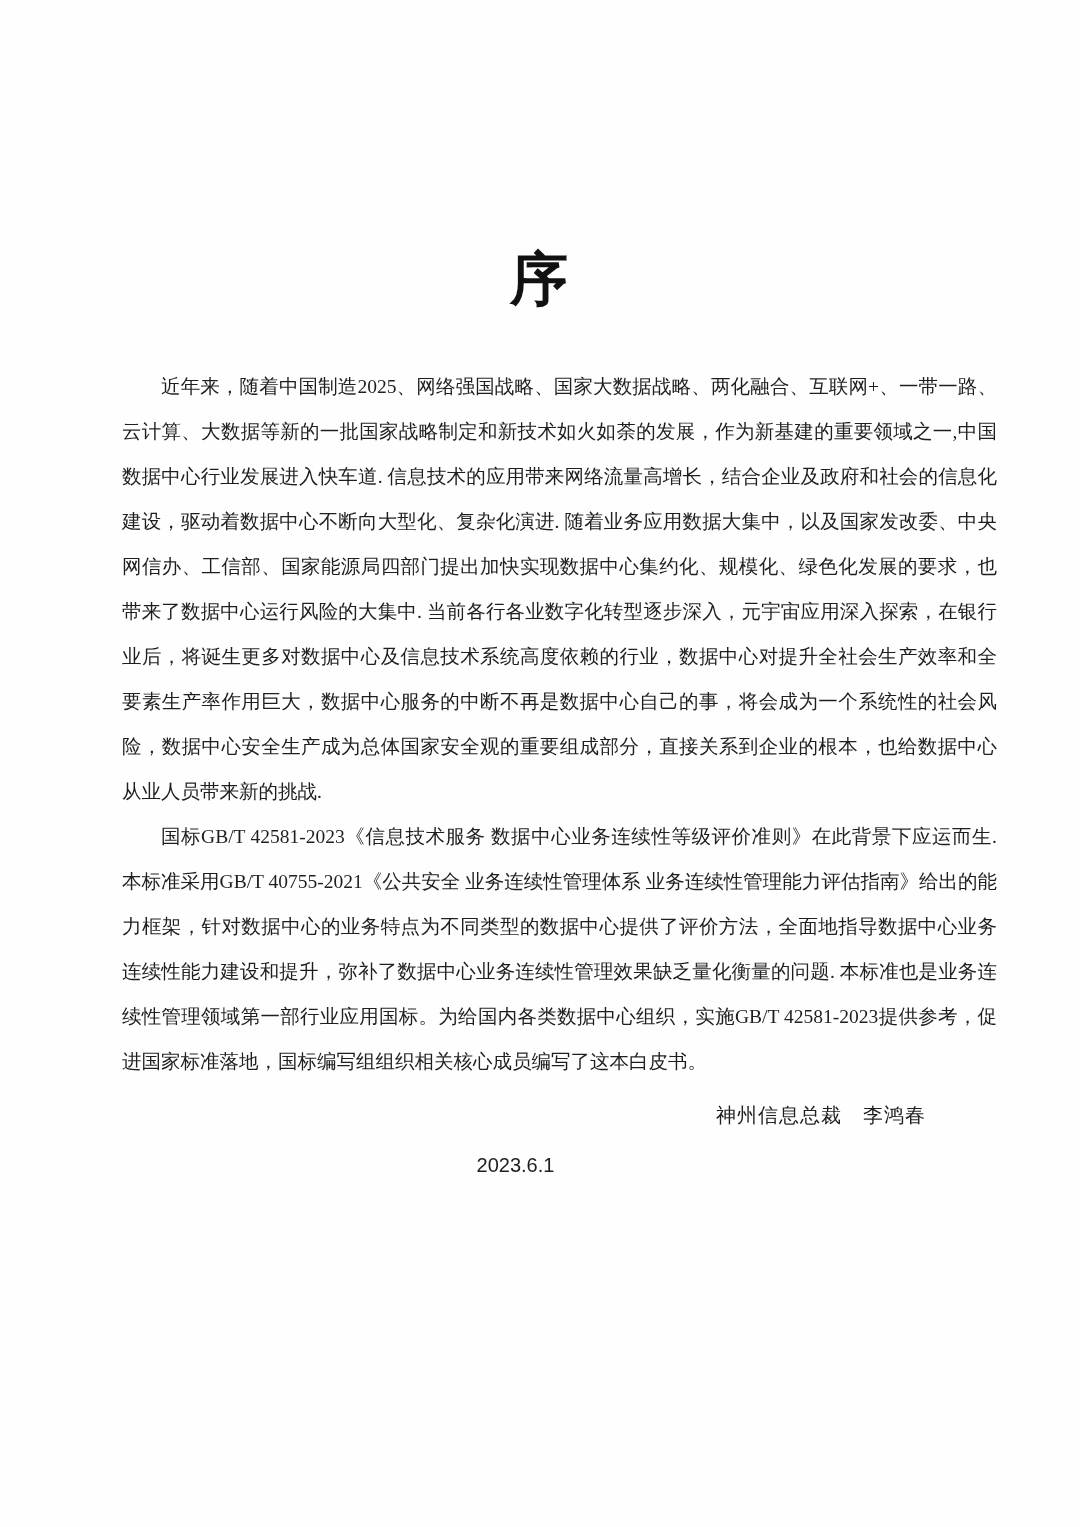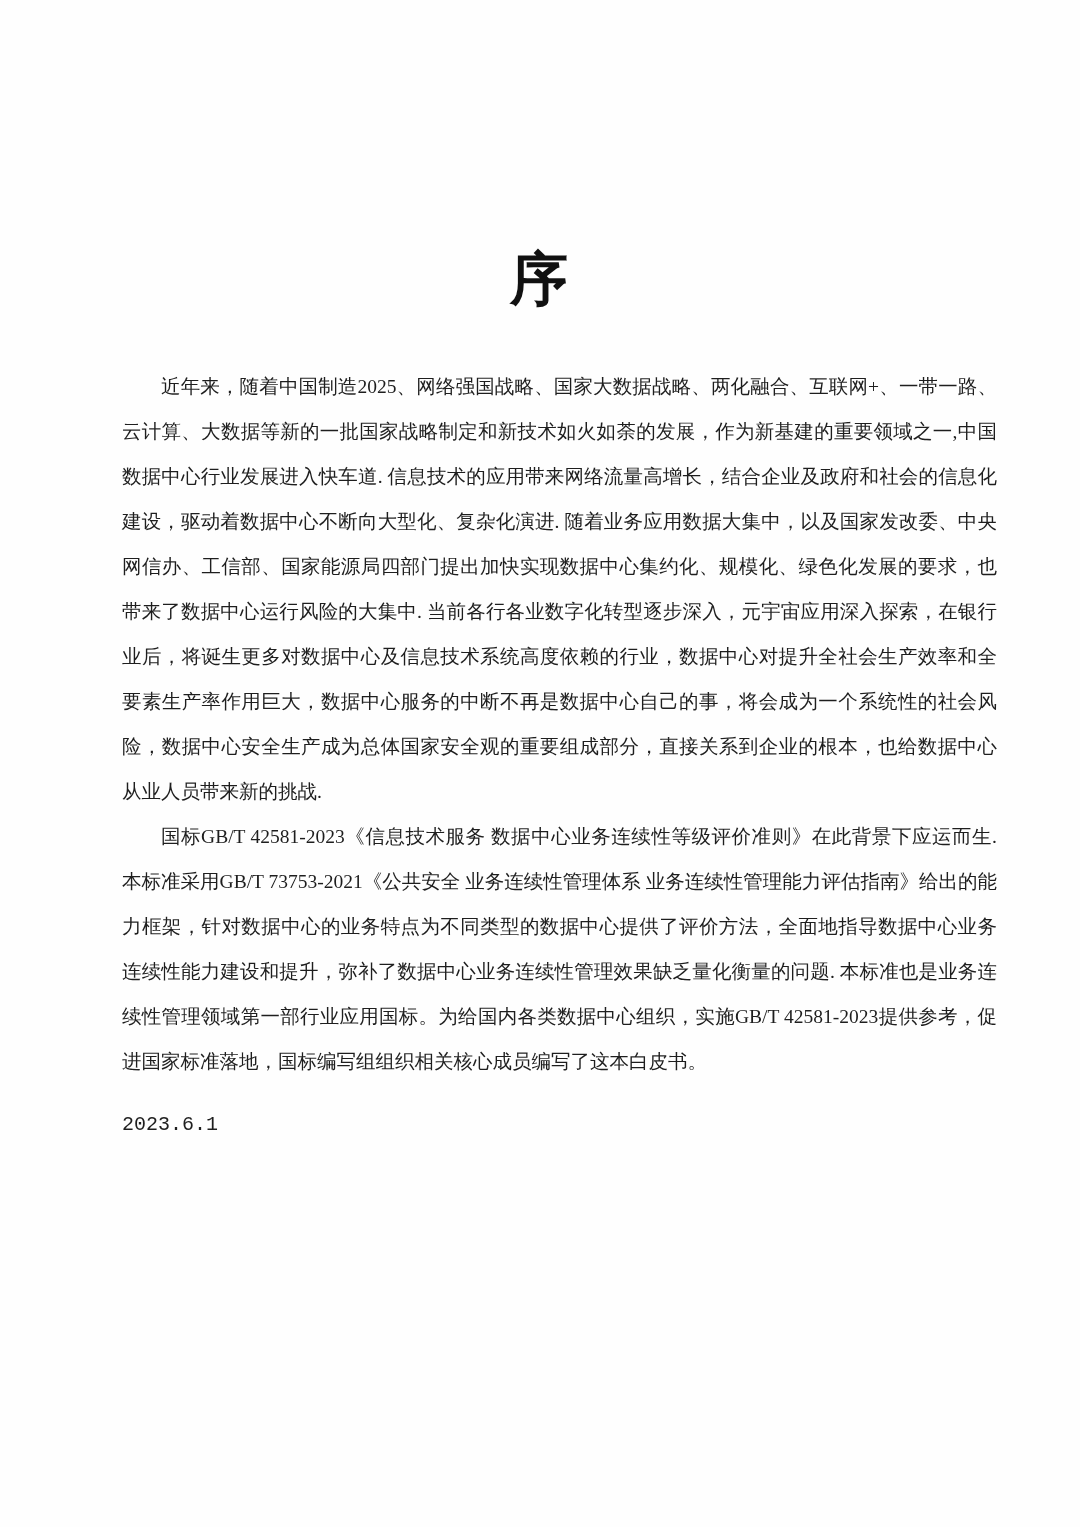--- a/index.html
+++ b/index.html
@@ -45,35 +45,36 @@
     font-size: 20px;
     line-height: 34px;
     color: #1e1e1e;
   }
   .signature {
     text-align: right;
     padding-right: 32px;
     letter-spacing: 1px;
   }
   .date {
-    text-align: left;
+    text-align: center;
     padding-right: 49px;
-    margin-top: 24px;
-    font-family: Liberation Mono, monospace;
+    margin-top: 16px;
+    font-family: Liberation Sans, sans-serif;
   }
 </style>
 </head>
 <body>
 
 <div class="page">
 
   <h1 class="title">序</h1>
 
   <div class="body-text">
     <p>近年来，随着中国制造2025、网络强国战略、国家大数据战略、两化融合、互联网+、一带一路、云计算、大数据等新的一批国家战略制定和新技术如火如荼的发展，作为新基建的重要领域之一,中国数据中心行业发展进入快车道. 信息技术的应用带来网络流量高增长，结合企业及政府和社会的信息化建设，驱动着数据中心不断向大型化、复杂化演进. 随着业务应用数据大集中，以及国家发改委、中央网信办、工信部、国家能源局四部门提出加快实现数据中心集约化、规模化、绿色化发展的要求，也带来了数据中心运行风险的大集中. 当前各行各业数字化转型逐步深入，元宇宙应用深入探索，在银行业后，将诞生更多对数据中心及信息技术系统高度依赖的行业，数据中心对提升全社会生产效率和全要素生产率作用巨大，数据中心服务的中断不再是数据中心自己的事，将会成为一个系统性的社会风险，数据中心安全生产成为总体国家安全观的重要组成部分，直接关系到企业的根本，也给数据中心从业人员带来新的挑战.</p>
-    <p>国标GB/T 42581-2023《信息技术服务 数据中心业务连续性等级评价准则》在此背景下应运而生. 本标准采用GB/T 73753-2021《公共安全 业务连续性管理体系 业务连续性管理能力评估指南》给出的能力框架，针对数据中心的业务特点为不同类型的数据中心提供了评价方法，全面地指导数据中心业务连续性能力建设和提升，弥补了数据中心业务连续性管理效果缺乏量化衡量的问题. 本标准也是业务连续性管理领域第一部行业应用国标。为给国内各类数据中心组织，实施GB/T 42581-2023提供参考，促进国家标准落地，国标编写组组织相关核心成员编写了这本白皮书。</p>
+    <p>国标GB/T 42581-2023《信息技术服务 数据中心业务连续性等级评价准则》在此背景下应运而生. 本标准采用GB/T 40755-2021《公共安全 业务连续性管理体系 业务连续性管理能力评估指南》给出的能力框架，针对数据中心的业务特点为不同类型的数据中心提供了评价方法，全面地指导数据中心业务连续性能力建设和提升，弥补了数据中心业务连续性管理效果缺乏量化衡量的问题. 本标准也是业务连续性管理领域第一部行业应用国标。为给国内各类数据中心组织，实施GB/T 42581-2023提供参考，促进国家标准落地，国标编写组组织相关核心成员编写了这本白皮书。</p>
   </div>
 
   <div class="signature-block">
+    <div class="signature">神州信息总裁　李鸿春</div>
     <div class="date">2023.6.1</div>
   </div>
 
 </div>
 
 </body></html>

